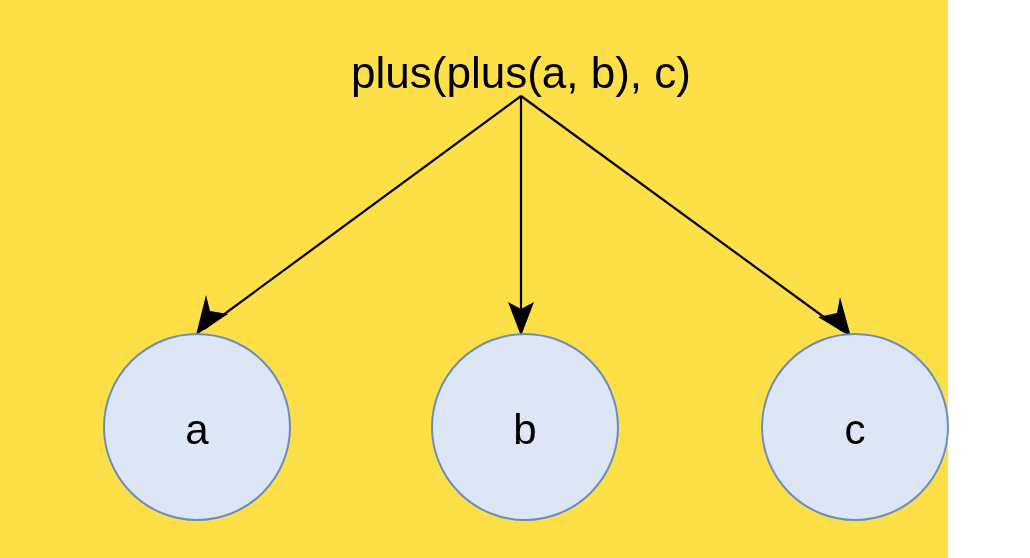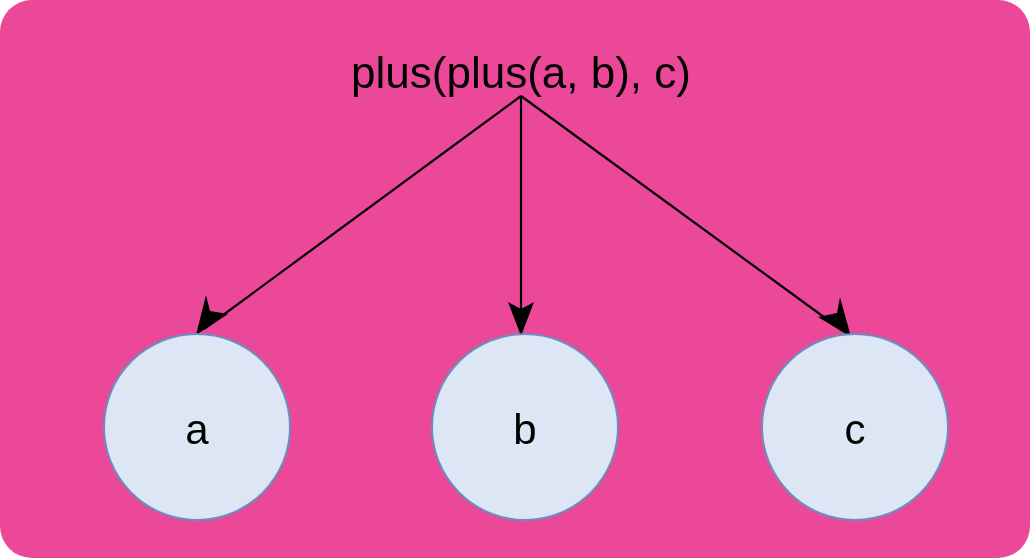--- a/index.html
+++ b/index.html
@@ -8,24 +8,23 @@
     background: #ffffff;
   }
   body {
     width: 1030px;
     height: 558px;
     font-family: "Liberation Sans", sans-serif;
     overflow: hidden;
   }
   #diagram-root {
     position: relative;
-    width: 1030px;
+    width: 948px;
     height: 558px;
-    background: #ec4899;
-    border-radius: 32px;
+    background: #fde047;
   }
   #diagram-svg {
     position: absolute;
     top: 0;
     left: 0;
     width: 1030px;
     height: 558px;
     display: block;
   }
   .node-shape {

